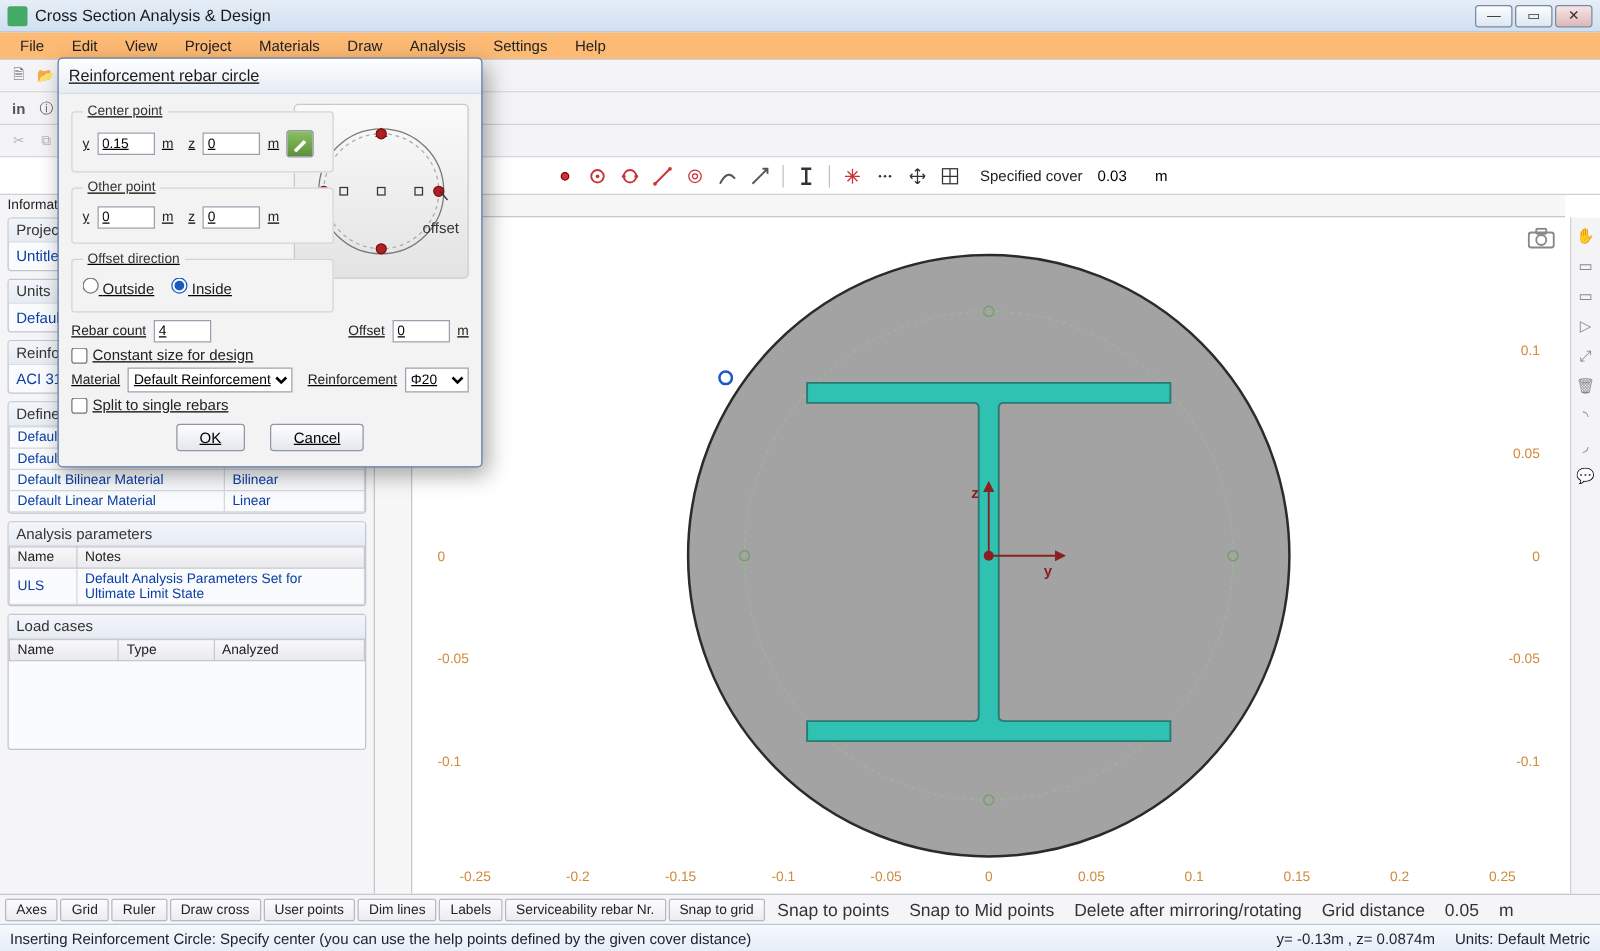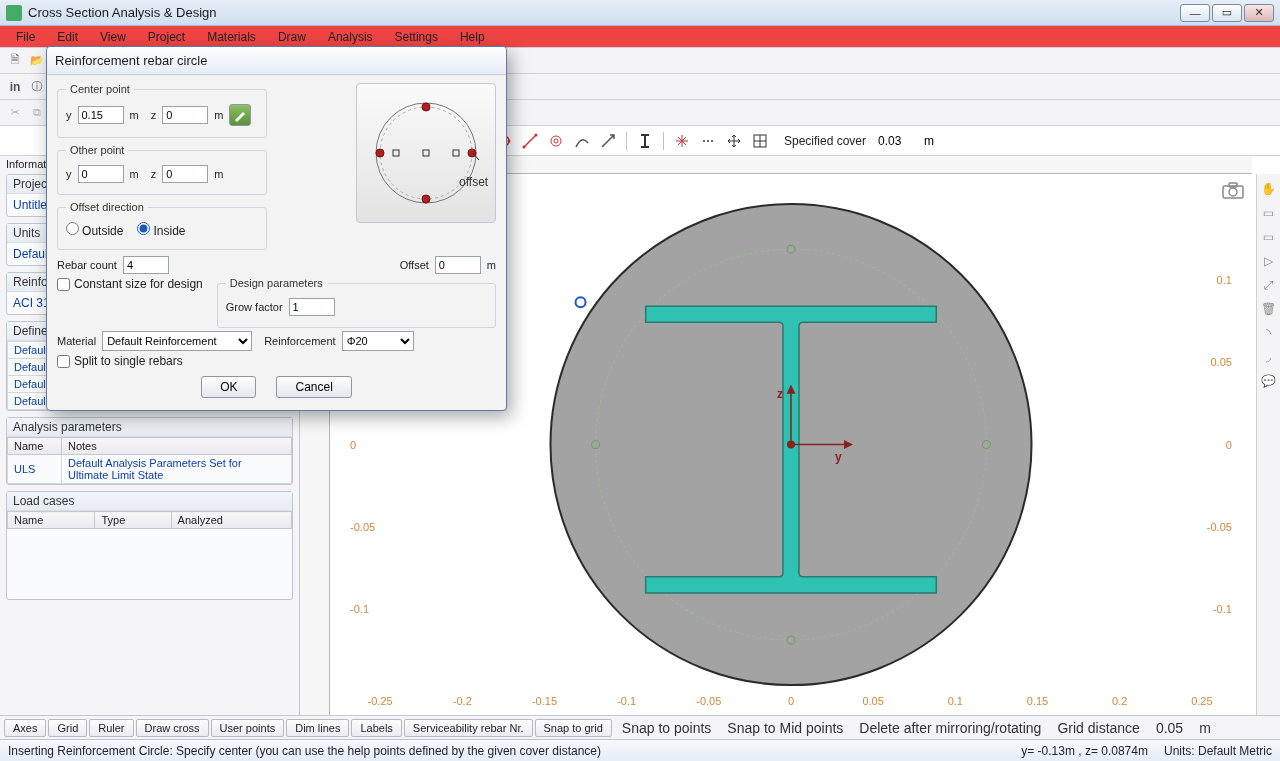--- a/index.html
+++ b/index.html
@@ -7,21 +7,21 @@
 
 
 .titlebar { height: 26px; background: linear-gradient(#e6eef7,#d0dff0); display: flex; align-items: center; padding: 0 6px; border-bottom: 1px solid #aabbd0; }
 .titlebar .icon { width:16px;height:16px;margin-right:6px;display:inline-block;background:#4a6; border-radius:2px; }
 .titlebar .title { flex:1; color:#1a1a1a; font-size:13px; }
 .winbtns { display:flex; gap:2px; }
 .winbtn { width:30px;height:18px;border:1px solid #7a8aa0;border-radius:3px;background:linear-gradient(#fcfeff,#dde6f1);display:flex;align-items:center;justify-content:center;font-size:11px;color:#333; }
 .winbtn.close { background:linear-gradient(#f9e5e5,#dcb8b8); }
 
 
-.menubar { height: 22px; background:#ef4444; display:flex; align-items:center; padding: 0 6px; gap:2px; border-bottom:1px solid #c6d1e0;}
+.menubar { height: 22px; background:#fdba74; display:flex; align-items:center; padding: 0 6px; gap:2px; border-bottom:1px solid #c6d1e0;}
 .menubar .menuitem { padding: 2px 10px; color:#222; }
 
 
 .toolbar { height: 26px; background:#f4f4f6; border-bottom:1px solid #d1d1d6; display:flex; align-items:center; padding:0 6px; gap:4px; }
 .tbicon { width:18px;height:18px;border:1px solid transparent;display:flex;align-items:center;justify-content:center;font-size:11px;color:#555;background:#fff0; border-radius:2px;}
 .tbicon.dim { opacity:.4; }
 .sep { width:1px;height:18px;background:#c0c0c6;margin:0 2px; }
 
 
 .toolbar2 { height: 26px; background:#f4f4f6; border-bottom:1px solid #d1d1d6; display:flex; align-items:center; padding:0 6px; gap:4px; }
@@ -64,21 +64,21 @@
 
 
 .bottombar { position:absolute; left:0; right:0; bottom:22px; height:24px; background:#f5f5f8; border-top:1px solid #c6c6cc; display:flex; align-items:center; padding:0 4px; gap:0; }
 .bbtn { border:1px solid #b8b8c0; background:linear-gradient(#fdfdff,#ebebf1); padding:2px 8px; font-size:11px; color:#222; border-radius:2px; margin-right:2px; }
 .bspan { padding:2px 8px; font-size:14px; color:#333; }
 
 .statusbar { position:absolute; left:0; right:0; bottom:0; height:22px; background:linear-gradient(#f6f9fd,#e6edf7); border-top:1px solid #bac5d6; display:flex; align-items:center; padding:0 8px; gap:16px; color:#223; }
 .statusbar .fill { flex:1; }
 
 
-.dialog { position:absolute; top:46px; left:46px; width:461px; background:#f3f3f3; border:1px solid #5c7aa8; border-radius:4px; box-shadow: 4px 6px 18px rgba(0,0,0,.35); z-index:100; }
+.dialog { position:absolute; top:46px; left:46px; width:340px; background:#f3f3f3; border:1px solid #5c7aa8; border-radius:4px; box-shadow: 4px 6px 18px rgba(0,0,0,.35); z-index:100;text-decoration:underline; }
 .dialog .dtitle { height:28px; background:linear-gradient(#fefefe,#e6ecf5); display:flex; align-items:center; padding:0 8px; color:#1a1a1a; border-bottom:1px solid #c8d0dd; border-radius:4px 4px 0 0; font-size:13px; }
 .dialog .dbody { padding:8px 10px 12px; }
 .fs { border:1px solid #d3d3db; border-radius:3px; padding:6px 8px 8px; margin-bottom:6px; position:relative; background:#f3f3f3; }
 .fs > legend { font-size:11px; color:#333; padding:0 4px; }
 .row { display:flex; align-items:center; gap:6px; margin:3px 0; }
 .lbl { font-size:11px; color:#222; }
 input[type=text].inp { width:46px; height:18px; border:1px solid #9aa1ae; padding:1px 3px; font-size:11px; background:#fff; }
 select.sel { height:20px; border:1px solid #9aa1ae; font-size:11px; background:#fff; }
 .btn { border:1px solid #8f97a5; border-radius:3px; background:linear-gradient(#fefefe,#e4e7ee); padding:3px 18px; font-size:12px; }
 .btnrow { display:flex; justify-content:center; gap:20px; margin-top:8px; }
@@ -501,27 +501,20 @@
       <span class="lbl">Offset</span>
       <input class="inp" type="text" value="0" style="">
       <span class="lbl">m</span>
     </div>
 
     <div class="row" style="align-items:flex-start">
       <label class="lbl" style="display:flex;align-items:center;gap:4px">
           <input type="checkbox" style=""> 
           <span>Constant size for design</span>
         </label>
-      <fieldset class="fs" style="flex:1;margin:0 0 0 8px">
-        <legend>Design parameters</legend>
-        <div class="row">
-            <span class="lbl">Grow factor</span>
-          <input class="inp" type="text" value="1" style="">
-          </div>
-      </fieldset>
     </div>
 
     <div class="row">
       <span class="lbl">Material</span>
       <select class="sel" style="width:150px"><option>Default Reinforcement</option></select>
       <span class="lbl" style="margin-left:6px">Reinforcement</span>
       <select class="sel" style="width:72px"><option>Φ20</option></select>
     </div>
 
     <div class="row">

